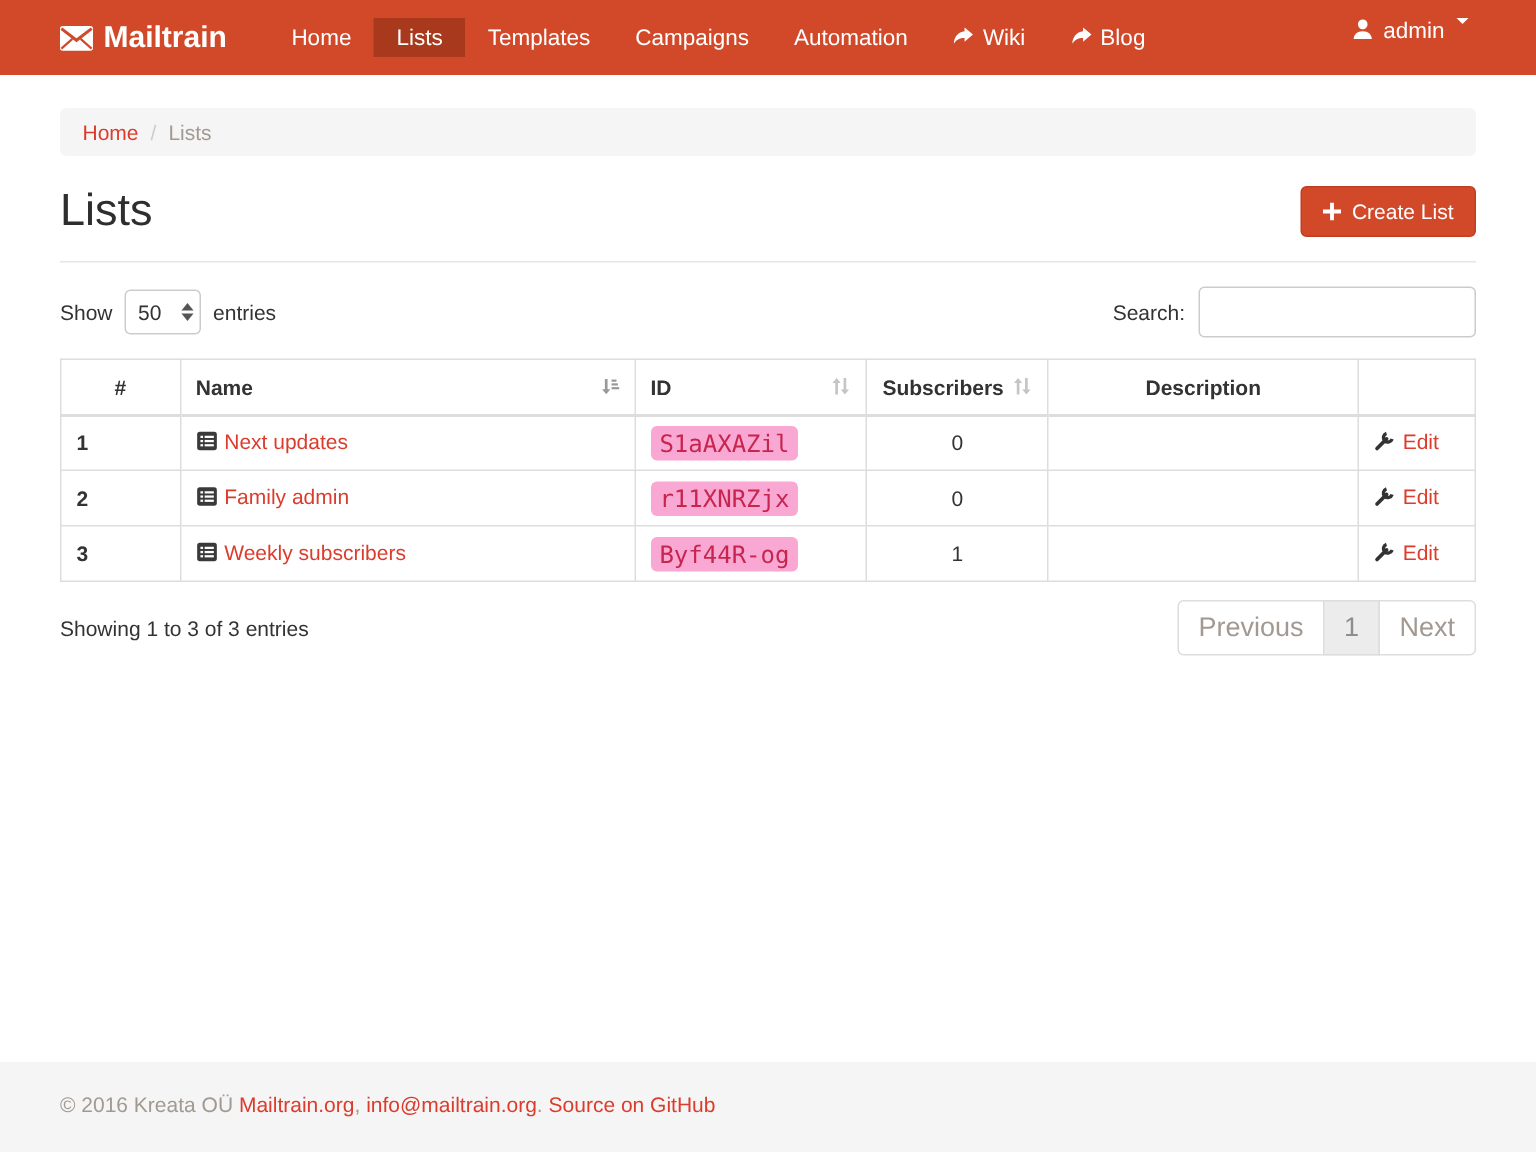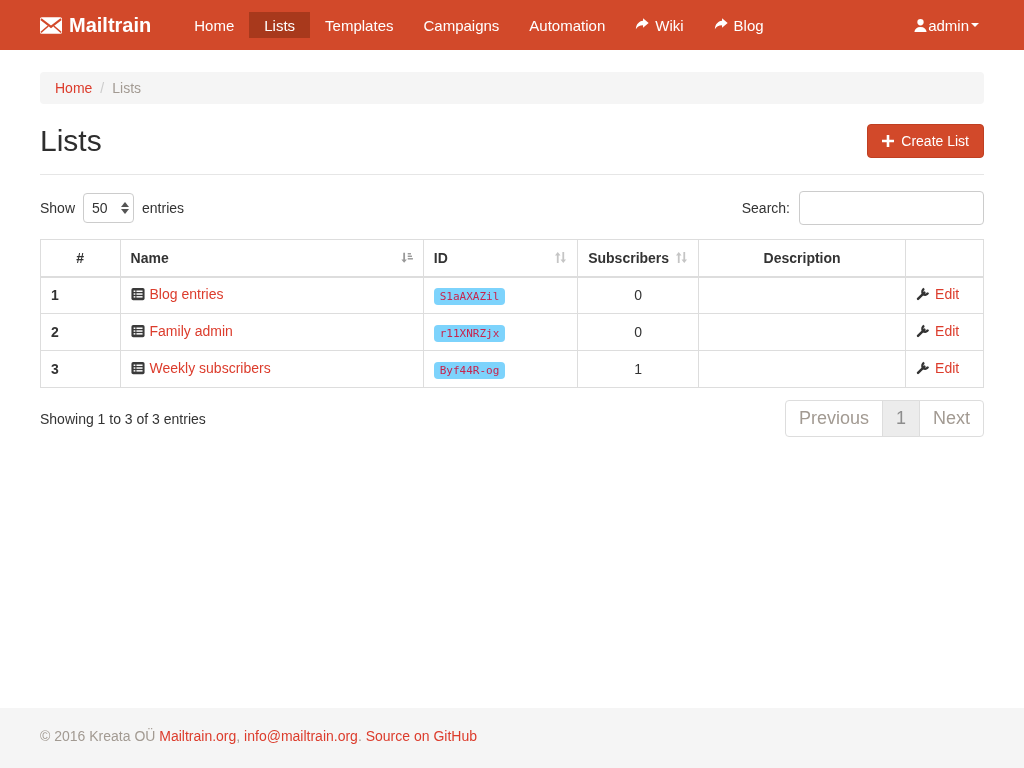--- a/index.html
+++ b/index.html
@@ -40,22 +40,22 @@
     gap: 6px;
     padding: 0 15px;
     color: #fff;
     font-size: 15px;
     cursor: pointer;
   }
   .nav-item.active { background: #a8391c; }
   .navbar-right { margin-left: auto; display: flex; align-items: stretch; }
   .user-menu {
     display: flex;
-    align-items: center;
-    gap: 0;
+    align-items: flex-start;
+    gap: 6px;
     color: #fff;
     font-size: 15px;
     padding: 0 5px;
     cursor: pointer;
   }
   .caret {
     display: inline-block;
     width: 0; height: 0;
     border-left: 4px solid transparent;
     border-right: 4px solid transparent;
@@ -166,23 +166,23 @@
     font-weight: bold;
     border-bottom: 2px solid #ddd;
     cursor: pointer;
   }
   .th-inner { display: flex; align-items: center; justify-content: space-between; gap: 6px; }
   td.idx { font-weight: bold; }
   td.subs { text-align: center; }
   a.row-link { color: #dc3c2c; text-decoration: none; cursor: pointer; display: inline-flex; align-items: center; gap: 5px; }
   code.list-id {
     font-family: "DejaVu Sans Mono", monospace;
-    font-size: 11px;
+    font-size: 16px;
     color: #c7254e;
-    background: #7dd3fc;
+    background: #f9a8d4;
     padding: 2px 6px;
     border-radius: 4px;
   }
   a.edit-link { color: #dc3c2c; text-decoration: none; cursor: pointer; display: inline-flex; align-items: center; gap: 5px; }
 
   .table-footer {
     margin-top: 12px;
     display: flex;
     justify-content: space-between;
     align-items: center;
@@ -377,21 +377,21 @@
               <svg width="14" height="14" viewBox="0 0 16 16">
                   <rect x="0.5" y="1" width="15" height="14" rx="2" fill="#3a3a3a"></rect>
                   <rect x="3" y="4" width="2" height="1.7" fill="#fff"></rect>
                   <rect x="6.2" y="4" width="7" height="1.7" fill="#fff"></rect>
                   <rect x="3" y="7.2" width="2" height="1.7" fill="#fff"></rect>
                   <rect x="6.2" y="7.2" width="7" height="1.7" fill="#fff"></rect>
                   <rect x="3" y="10.4" width="2" height="1.7" fill="#fff"></rect>
                   <rect x="6.2" y="10.4" width="7" height="1.7" fill="#fff"></rect>
                 </svg>
             </span>
-            <span>Blog entries</span>
+            <span>Next updates</span>
           </a>
         </td>
         <td><code class="list-id">S1aAXAZil</code></td>
         <td class="subs">0</td>
         <td></td>
         <td>
           <a class="edit-link">
             <span class="icon">
               <svg width="14" height="14" viewBox="0 0 16 16">
                   <path d="M2.3 13.7 L9.6 6.4" stroke="#333" stroke-width="2.8" stroke-linecap="round" fill="none"></path>

